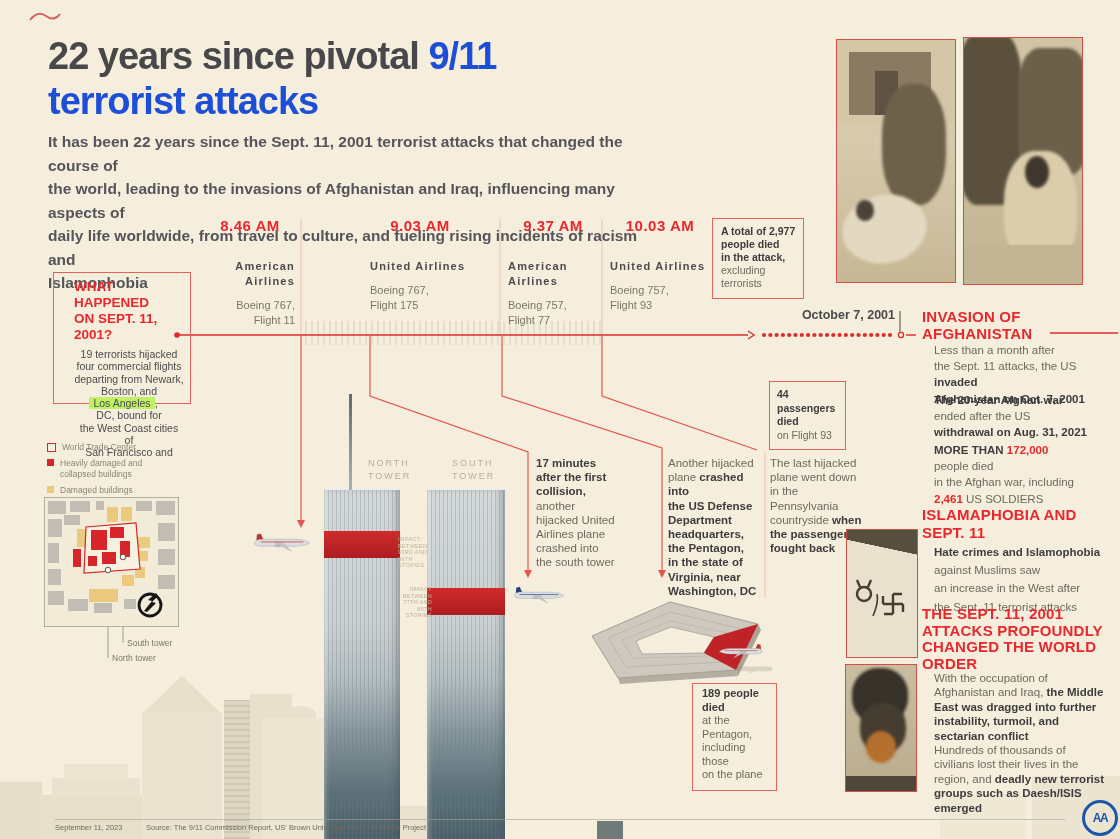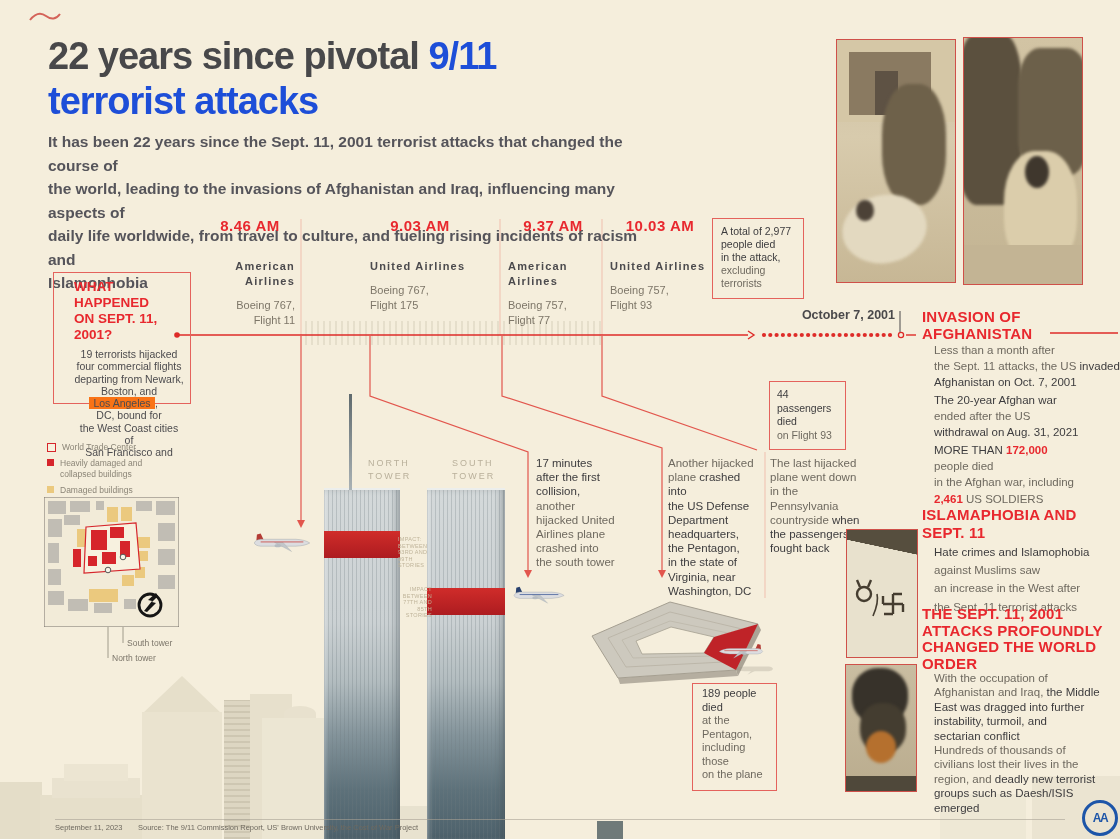--- a/index.html
+++ b/index.html
@@ -11,28 +11,28 @@
   .title{left:48px;top:34px;font-size:38px;line-height:45px;font-weight:700;letter-spacing:-1px;color:#48484a;}
   .title .hl{color:#1d4ed8;}
   .intro{left:48px;top:130px;width:592px;font-size:15.5px;line-height:23.5px;font-weight:700;color:#55545a;}
   
   .tl-col{top:217px;}
   .tl-time{font-size:15px;font-weight:700;color:#e8282e;letter-spacing:.5px;margin-bottom:25px;text-align:center;}
   .tl-air{font-size:11px;font-weight:700;color:#4b4a4d;letter-spacing:1.2px;line-height:15px;margin-bottom:9px;}
   .tl-craft{font-size:11px;color:#7d7668;line-height:15px;}
   
   .rbox{border:1px solid #e4625c;color:#6e695f;}
-  .sg-b{font-weight:400;color:#3d3c3e;}
+  .sg-b{font-weight:700;color:#3d3c3e;}
   .sg-rb{font-weight:700;color:#e8282e;}
   .body-txt{color:#6e695f;font-size:11.5px;line-height:14.2px;}
   
   .wh-head{font-size:13.5px;line-height:16px;font-weight:700;color:#e8282e;}
   .wh-body{font-size:10.5px;line-height:12.3px;color:#4c4b4e;text-align:center;margin-top:5px;}
   .wh-la{position:absolute;left:0;right:0;bottom:-6px;text-align:center;font-size:10.5px;color:#4c4b4e;}
-  .wh-la span{background:#f97316;padding:0 4px;}
+  .wh-la span{background:#bef264;padding:0 4px;}
   
   .lg-row{display:flex;align-items:flex-start;margin-bottom:4px;font-size:8.5px;line-height:11.5px;color:#8b8577;}
   .sw{width:7px;height:7px;margin-right:6px;margin-top:1px;flex:none;}
   
   .sec-head{font-size:15px;line-height:17px;font-weight:700;color:#e8282e;letter-spacing:.2px;}
   .oct{font-size:12.5px;font-weight:700;color:#4a494b;text-align:right;}
   
   .tower{position:absolute;top:488px;bottom:0;border-top:2px solid #eceeec;
     background-image:
       repeating-linear-gradient(90deg, rgba(110,122,127,.28) 0 1px, rgba(255,255,255,0) 1px 4px),
@@ -410,18 +410,18 @@
   </div>
   <div class="ph" style="left:845px;top:664px;width:70px;height:126px;background:linear-gradient(#c9bda1,#baac8e);">
     <div class="blob" style="left:8%;top:2%;width:80%;height:45%;background:#37322a;border-radius:45%;"></div>
     <div class="blob" style="left:20%;top:30%;width:65%;height:40%;background:#443d30;border-radius:45%;"></div>
     <div class="blob" style="left:28%;top:52%;width:44%;height:26%;background:#b5702e;border-radius:50%;"></div>
     <div class="abs" style="left:0;top:88%;width:100%;height:12%;background:#4f483a;"></div>
   </div>
 
   <div class="abs" style="left:55px;top:819px;width:1010px;height:1px;background:#a8a295;opacity:.6;"></div>
   <div class="abs foot" style="left:55px;top:823px;">September 11, 2023</div>
-  <div class="abs foot" style="left:108px;top:823px;padding-left:30px;">Source: The 9/11 Commission Report, US' Brown University, the Cost of War Project</div>
+  <div class="abs foot" style="left:116px;top:823px;padding-left:30px;">Source: The 9/11 Commission Report, US' Brown University, the Cost of War Project</div>
   <div class="aa">
       <span>AA</span>
     </div>
 
 </div>
 
 </body></html>

